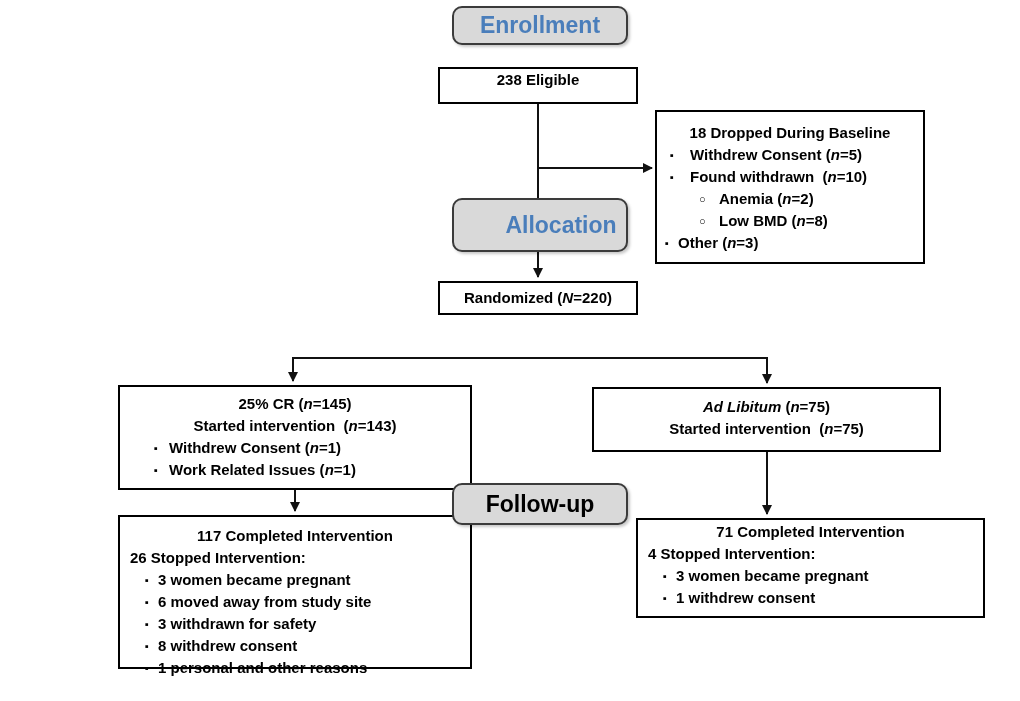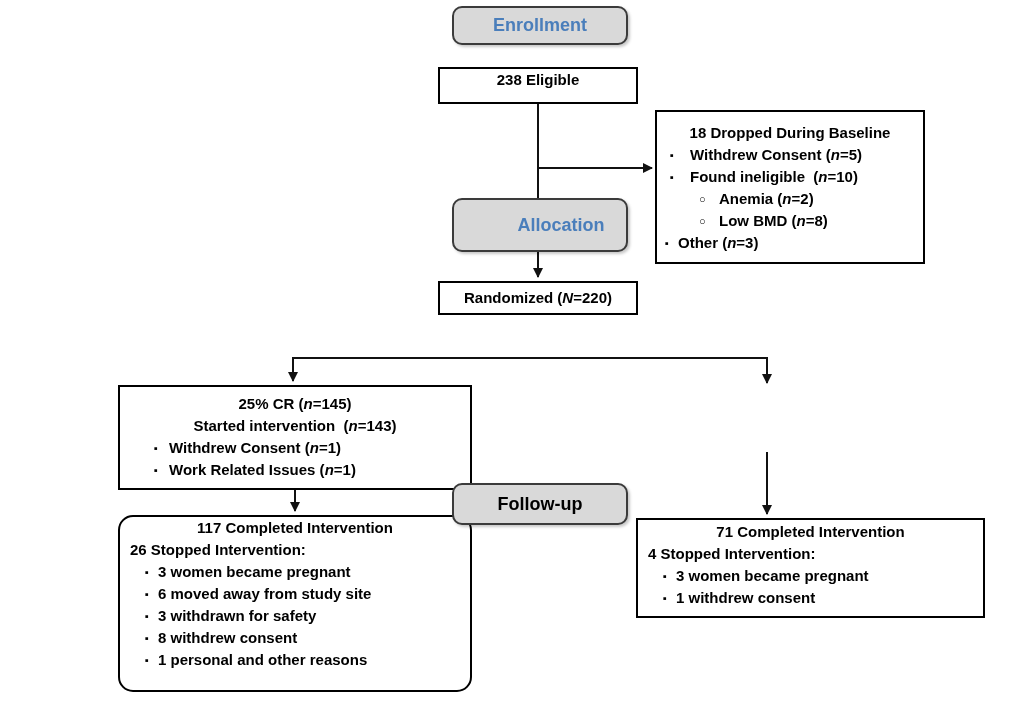--- a/index.html
+++ b/index.html
@@ -16,34 +16,34 @@
   
   .box{
     position:absolute;background:#fff;border:2px solid #000;
     box-sizing:border-box;z-index:2;font-size:15px;
   }
   
   .stage{
     position:absolute;background:var(--stage-fill,#d9d9d9);
     border:2px solid #3b3b3b;border-radius:10px;box-sizing:border-box;z-index:3;
     display:flex;align-items:center;justify-content:center;
-    font-size:18px;color:var(--stage-label-blue,#4a7ebb);
+    font-size:23px;color:var(--stage-label-blue,#4a7ebb);
     box-shadow:2px 2px 3px rgba(0,0,0,.22);
   }
   .stage.followup-stage{color:var(--followup-label,#000);}
 
   .enrollment-pos{left:452px;top:6px;width:176px;height:39px;}
   .eligible-pos{left:438px;top:67px;width:200px;height:37px;display:flex;align-items:flex-start;justify-content:center;}
   .dropped-pos{left:655px;top:110px;width:270px;height:154px;padding:10px 8px 0 8px;}
   .allocation-pos{left:452px;top:198px;width:176px;height:54px;padding-left:42px;}
   .randomized-pos{left:438px;top:281px;width:200px;height:34px;display:flex;align-items:center;justify-content:center;}
   .armcr-pos{left:118px;top:385px;width:354px;height:105px;padding-top:6px;}
   .armadlib-pos{left:592px;top:387px;width:349px;height:65px;padding-top:7px;}
   .followup-pos{left:452px;top:483px;width:176px;height:42px;}
-  .outcr-pos{left:118px;top:515px;width:354px;height:177px;padding-top:0;border-radius:15px;}
+  .outcr-pos{left:118px;top:515px;width:354px;height:154px;padding-top:8px;}
   .outadlib-pos{left:592px;top:518px;width:349px;height:100px;padding-top:1px;margin-left:44px;}
 
   .tline{display:block;text-align:center;line-height:22px;white-space:pre;}
   .lline{display:block;text-align:left;line-height:22px;padding-left:10px;white-space:pre;}
 
   ul.blist{list-style:none;margin:0;padding:0;}
   .bi{display:flex;line-height:22px;white-space:pre;}
   .mk{flex:none;font-size:11px;line-height:22px;}
 
   
@@ -101,21 +101,21 @@
 
   <div class="box dropped-pos">
     <span class="tline"><span>18 Dropped During Baseline</span></span>
     <ul class="blist">
       <li class="bi lvl1">
         <span class="mk">▪</span>
         <span class="tx"><span>Withdrew Consent (</span><i>n</i><span>=5)</span></span>
       </li>
       <li class="bi lvl1">
         <span class="mk">▪</span>
-        <span class="tx"><span>Found ineligible  (</span><i>n</i><span>=10)</span></span>
+        <span class="tx"><span>Found withdrawn  (</span><i>n</i><span>=10)</span></span>
       </li>
       <li class="bi lvl2">
         <span class="mk">○</span>
         <span class="tx"><span>Anemia (</span><i>n</i><span>=2)</span></span>
       </li>
       <li class="bi lvl2">
         <span class="mk">○</span>
         <span class="tx"><span>Low BMD (</span><i>n</i><span>=8)</span></span>
       </li>
       <li class="bi lvl0">
@@ -137,20 +137,24 @@
         <span class="mk">▪</span>
         <span class="tx"><span>Withdrew Consent (</span><i>n</i><span>=1)</span></span>
       </li>
       <li class="bi">
         <span class="mk">▪</span>
         <span class="tx"><span>Work Related Issues (</span><i>n</i><span>=1)</span></span>
       </li>
     </ul>
   </div>
 
+  <div class="box armadlib-pos">
+    <span class="tline"><i>Ad Libitum</i><span> (</span><i>n</i><span>=75)</span></span>
+    <span class="tline"><span>Started intervention  (</span><i>n</i><span>=75)</span></span>
+  </div>
 
   <div class="box outcr-pos">
     <span class="tline"><span>117 Completed Intervention</span></span>
     <span class="lline"><span>26 Stopped Intervention:</span></span>
     <ul class="blist">
       <li class="bi">
         <span class="mk">▪</span>
         <span class="tx"><span>3 women became pregnant</span></span>
       </li>
       <li class="bi">

